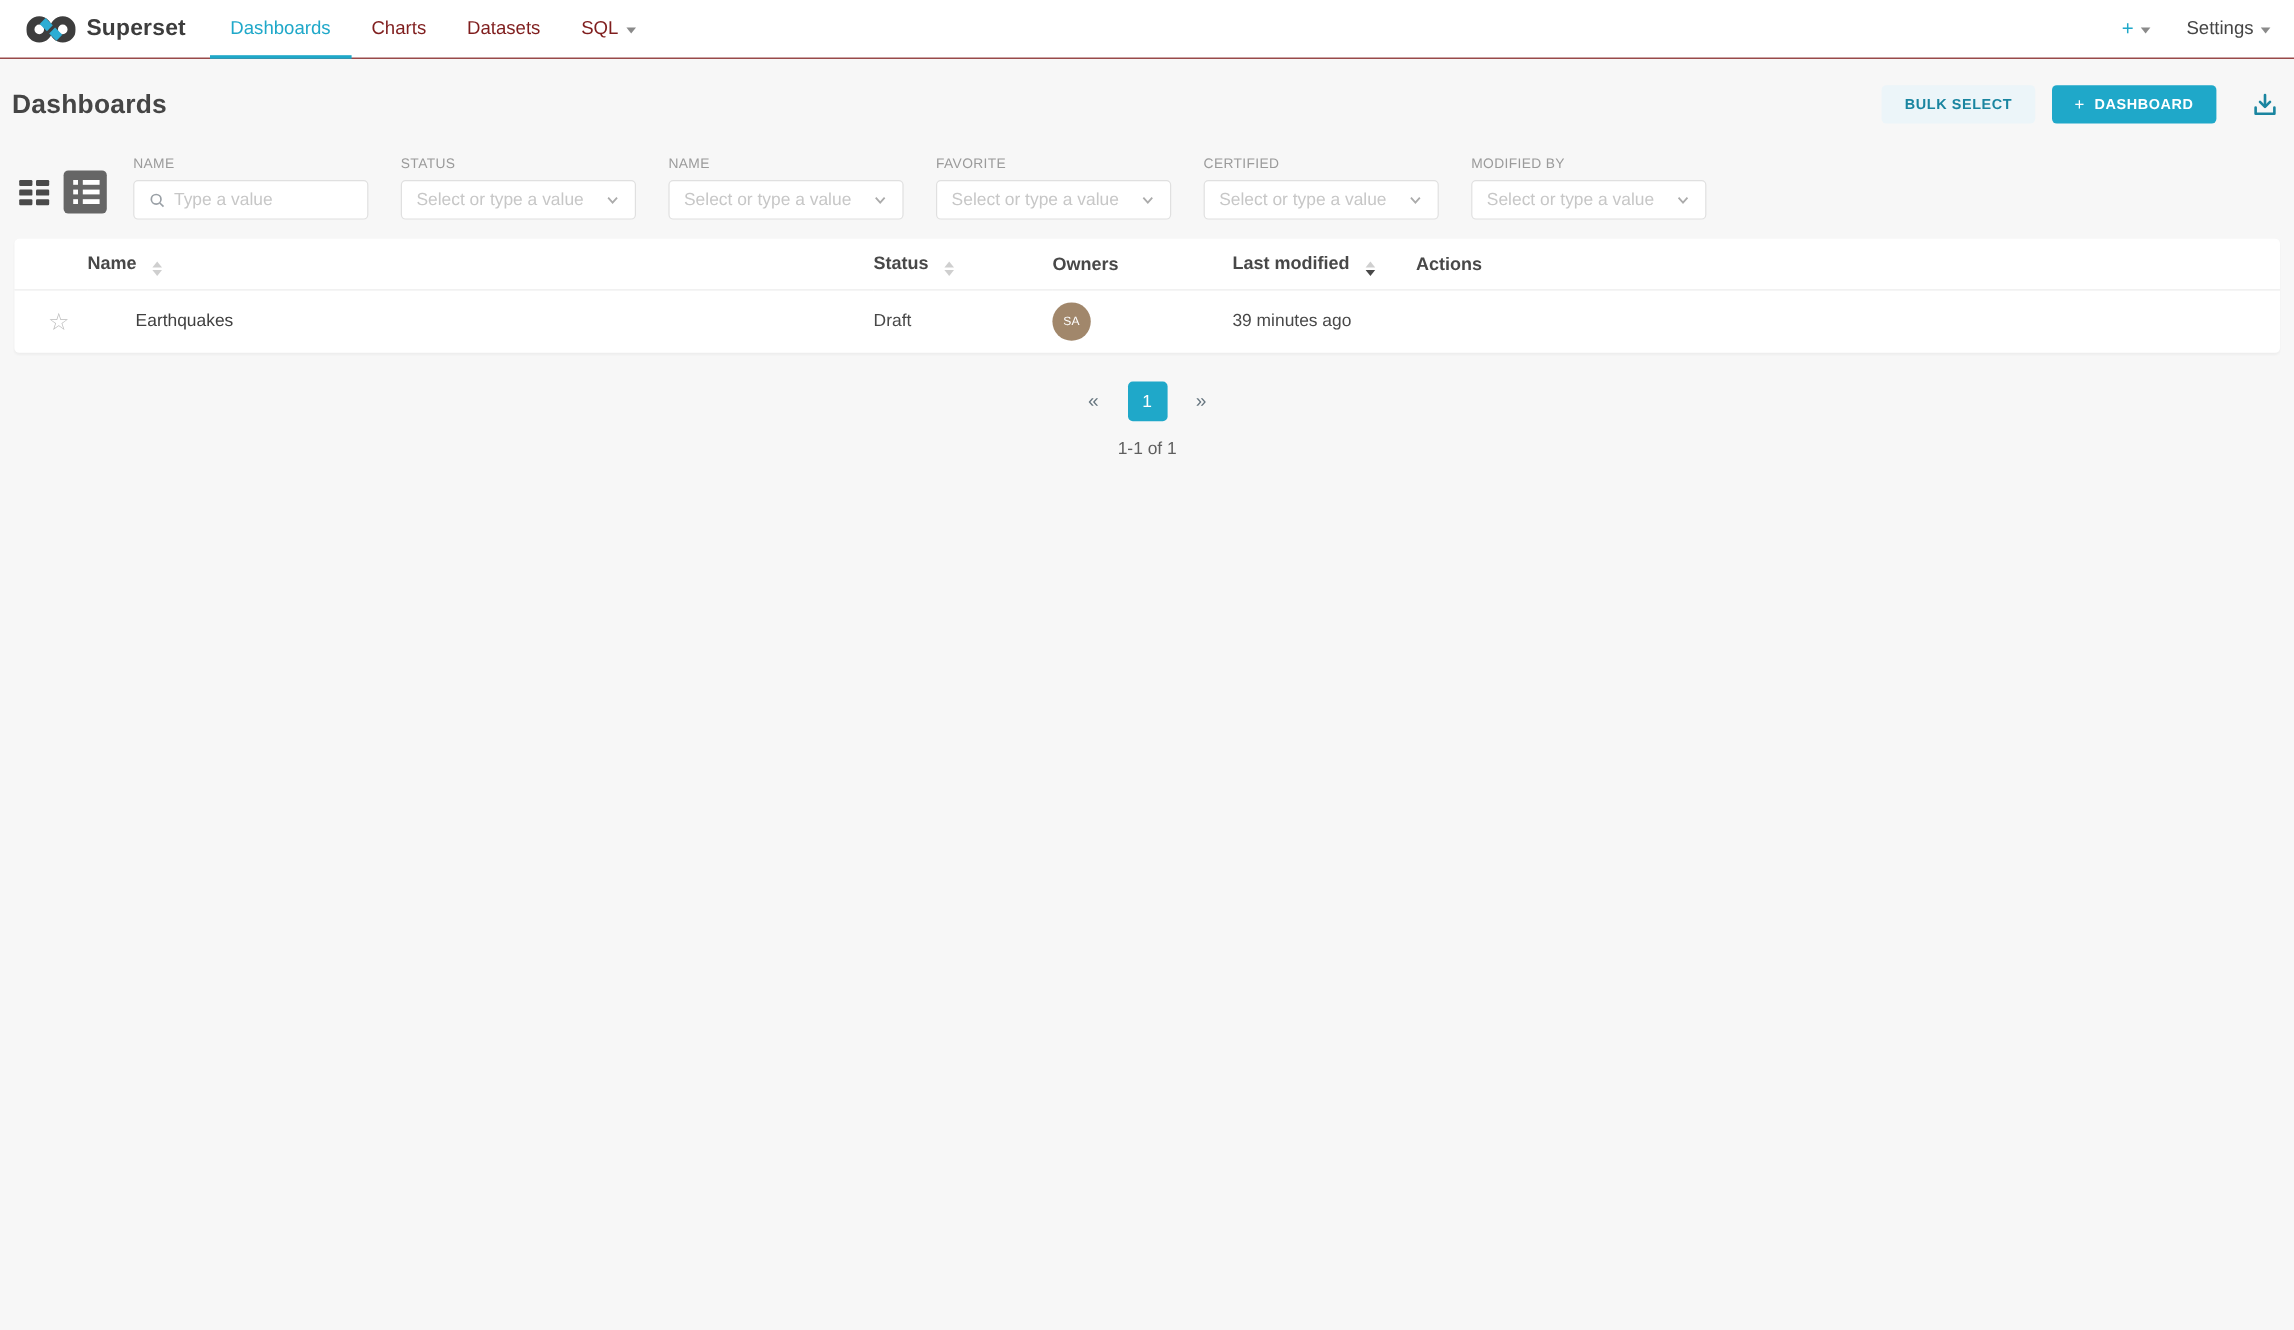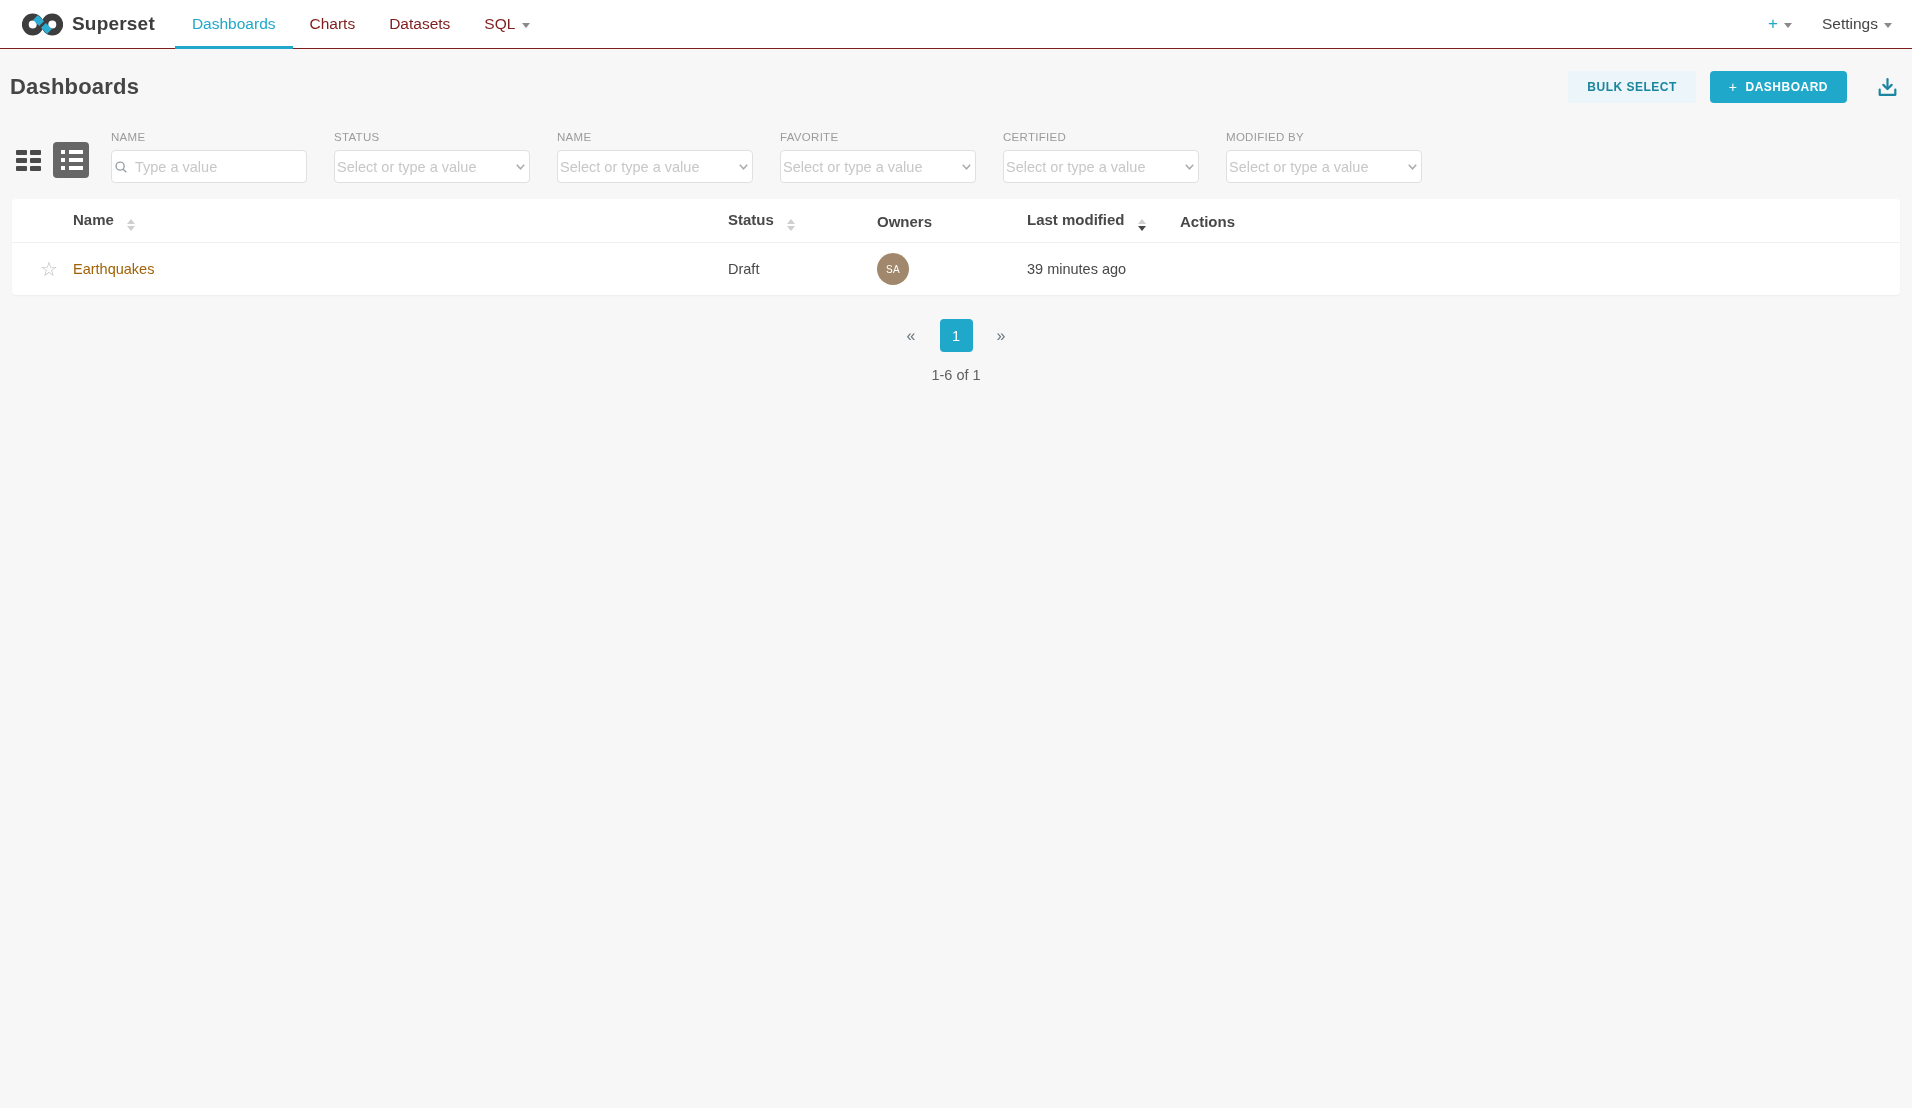--- a/index.html
+++ b/index.html
@@ -53,21 +53,21 @@
   .grid-toggle i { background:#4A4A4A; border-radius:1px; }
   .list-toggle { width:36px; height:36px; background:#666666; border-radius:4px; cursor:pointer;
                  display:flex; flex-direction:column; justify-content:center; gap:4px; padding-left:8px; }
   .list-toggle .row { display:flex; align-items:center; gap:4px; }
   .list-toggle .dot { width:4px; height:4px; background:#FFF; }
   .list-toggle .bar { width:14px; height:4px; background:#FFF; }
   .filter-group { width:196px; margin-right:27px; }
   .filter-label { font-size:11.5px; color:#9B9B9B; letter-spacing:.3px; margin-bottom:7px; }
   .filter-control {
     height:33px; background:#FFF; border:1px solid #E0E0E0; border-radius:4px;
-    display:flex; align-items:center; padding:0 2px; cursor:pointer;
+    display:flex; align-items:center; padding:0 12px; cursor:pointer;
   }
   .filter-control input {
     border:none; outline:none; width:100%; font-family:inherit; font-size:14.5px; color:#484848; margin-left:7px;
   }
   .filter-control input::placeholder { color:#C7C7C7; }
   .filter-control .ph { flex:1; font-size:14.5px; color:#C7C7C7; white-space:nowrap; overflow:hidden; }
   
   .table-card {
     margin:16px 12px 0 12px; background:#FFF; border-radius:4px;
     box-shadow:0 1px 2px rgba(0,0,0,.04);
@@ -77,21 +77,21 @@
   col.c-owners{width:150px;} col.c-modified{width:153px;} col.c-actions{width:auto;}
   th { text-align:left; font-size:15px; font-weight:700; color:#484848; padding:12px 0 11px 0;
        border-bottom:1px solid #F0F0F0; cursor:pointer; }
   td { padding:10px 0; height:52px; font-size:14.5px; color:#484848; vertical-align:middle; }
   .sort { display:inline-flex; flex-direction:column; gap:2px; margin-left:9px; vertical-align:1px; }
   .sort i { width:0; height:0; border-left:4px solid transparent; border-right:4px solid transparent; display:block; }
   .sort .up { border-bottom:5px solid #CFCFCF; }
   .sort .down { border-top:5px solid #CFCFCF; }
   .sort.desc .down { border-top-color:#484848; }
   .star { font-size:20px; color:#BDBDBD; cursor:pointer; padding-left:28px; display:inline-block; }
-  .dash-link { color:#a16207; text-decoration:none; cursor:pointer; }
+  .dash-link { color:#404040; text-decoration:none; cursor:pointer;margin-left:40px; }
   .avatar { width:32px; height:32px; border-radius:50%; background:#A1876B; color:#FFF; font-size:10px;
             display:flex; align-items:center; justify-content:center; letter-spacing:.3px; }
   
   .pagination { display:flex; align-items:center; justify-content:center; margin-top:24px; gap:18px; }
   .page-arrow { color:#66757F; font-size:16px; cursor:pointer; padding:4px 6px; }
   .page-num { width:33px; height:33px; background:#1FA8C9; color:#FFF; border-radius:4px; font-size:14.5px;
               display:flex; align-items:center; justify-content:center; cursor:pointer; }
   .page-summary { text-align:center; margin-top:15px; font-size:14.5px; color:#5F5F5F; }
 </style>
 </head>
@@ -311,13 +311,13 @@
       </tr>
     </tbody>
   </table>
 </div>
 
 <div class="pagination">
   <span class="page-arrow">«</span>
   <span class="page-num">1</span>
   <span class="page-arrow">»</span>
 </div>
-<div class="page-summary">1-6 of 1</div>
+<div class="page-summary">1-1 of 1</div>
 
 </body></html>

